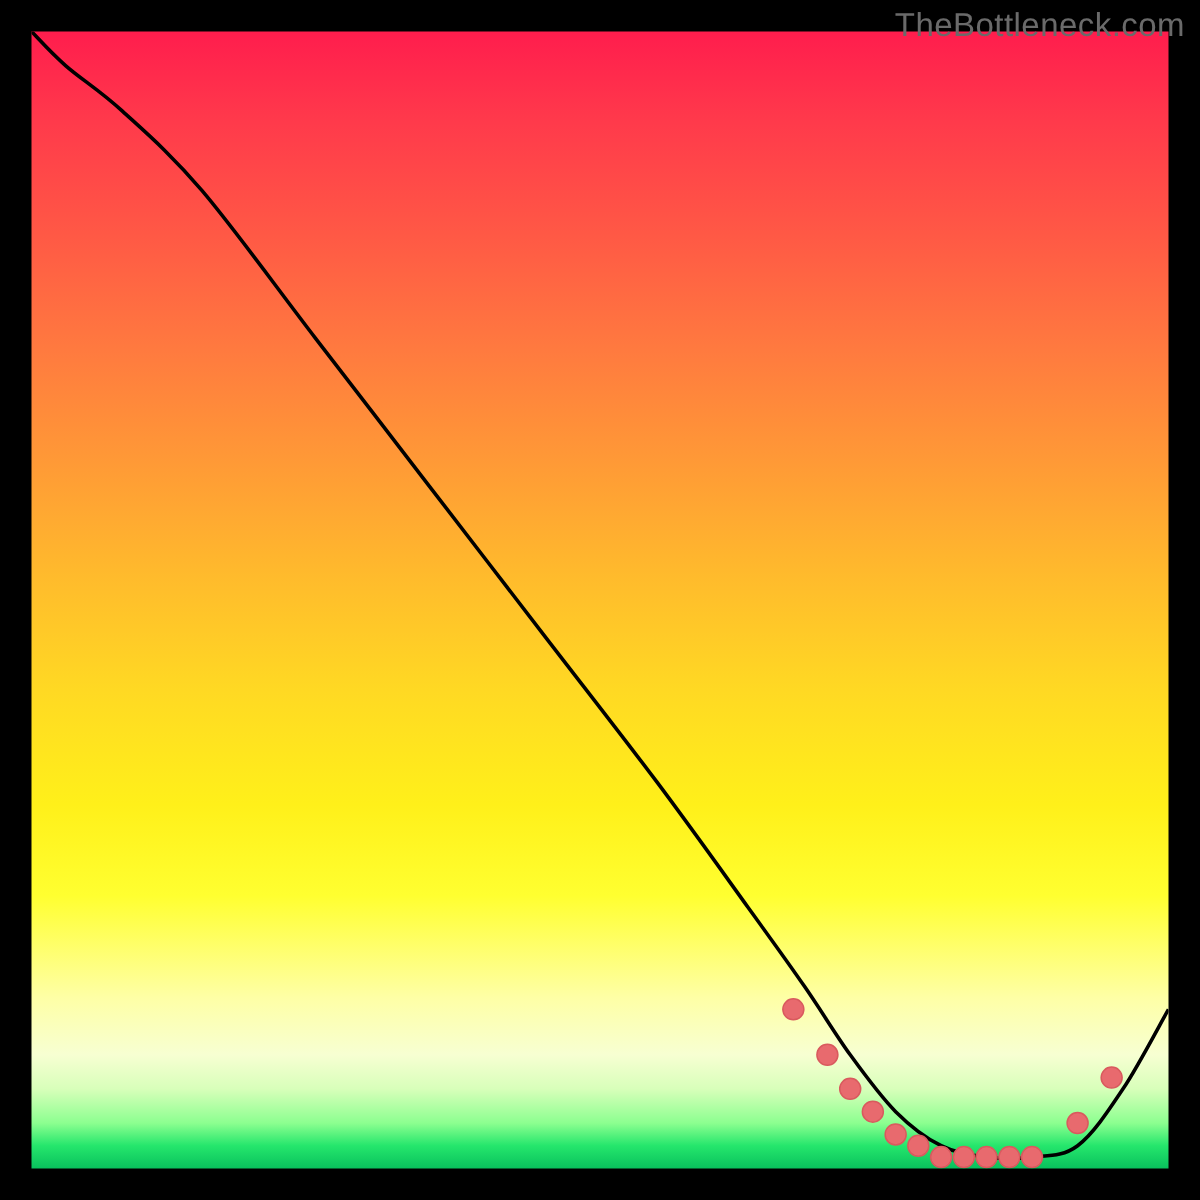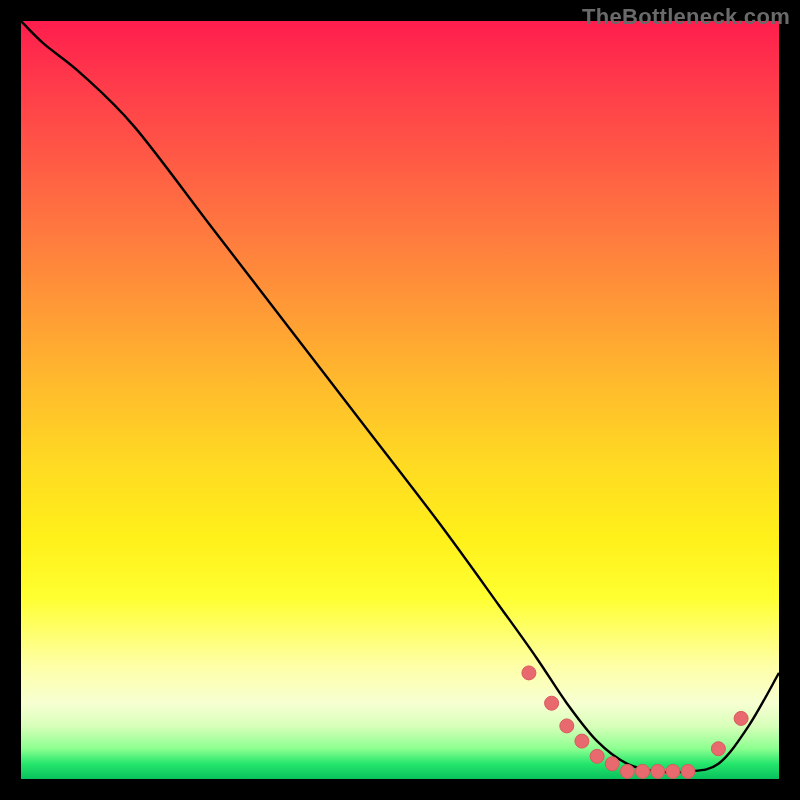--- a/index.html
+++ b/index.html
@@ -16,21 +16,21 @@
     width: 800px;
     height: 800px;
     background: #000;
   }
   .watermark {
     position: absolute;
     top: 4px;
     right: 10px;
     color: #6a6a6a;
     font-size: 22px;
-    font-weight: 700;
+    font-weight: 400;
     letter-spacing: 0.3px;
     z-index: 3;
   }
   .plot-area {
     position: absolute;
     left: 21px;
     top: 21px;
     width: 758px;
     height: 758px;
     

